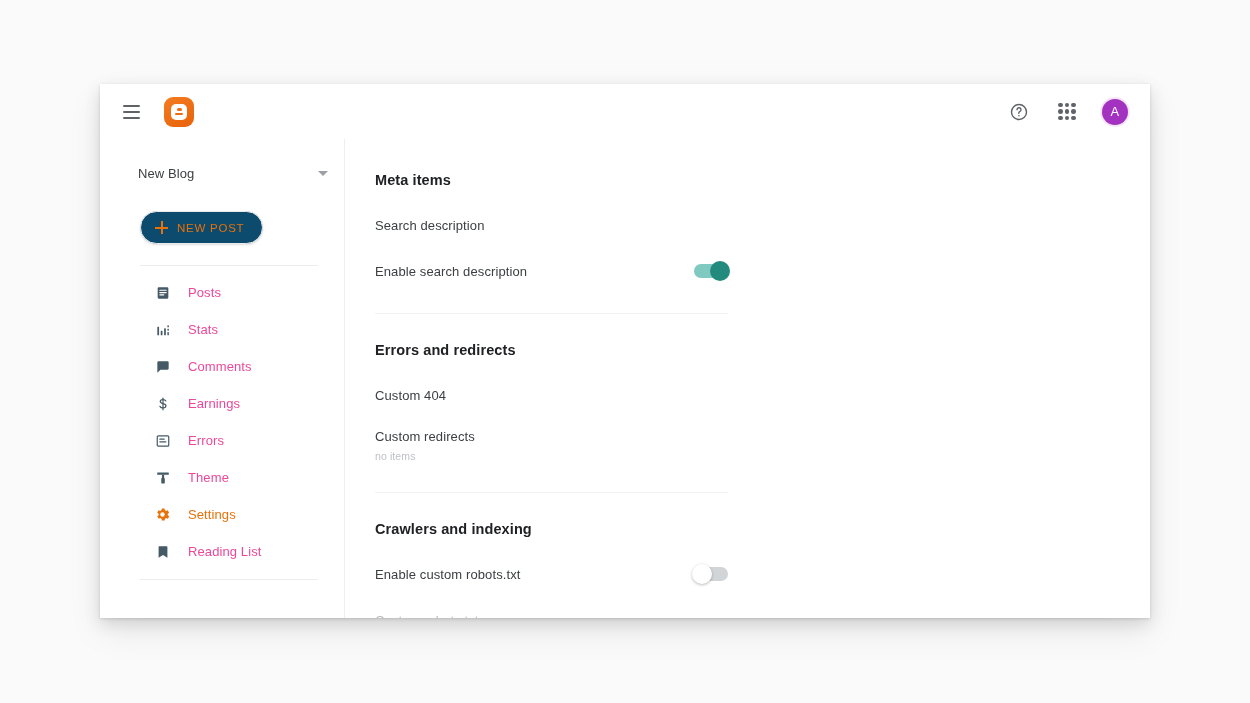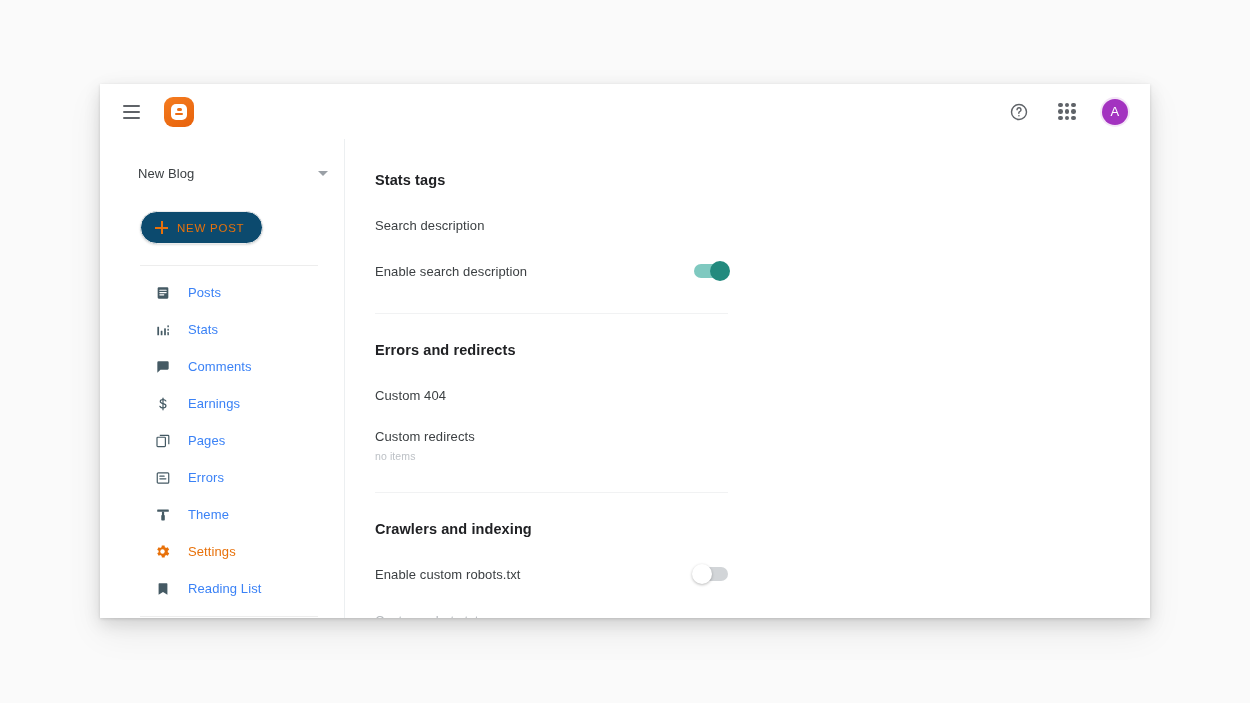--- a/index.html
+++ b/index.html
@@ -217,21 +217,21 @@
   .nav-item {
     display: flex;
     align-items: center;
     height: 37px;
     padding-left: 22px;
     cursor: pointer;
     gap: 17px;
   }
   .nav-item .nav-label {
     font-size: 13px;
-    color: #3b82f6;
+    color: #ec4899;
     letter-spacing: .1px;
   }
   .nav-item .nav-ico {
     width: 17px; height: 17px;
     flex: 0 0 17px;
     display: flex; align-items: center; justify-content: center;
     color: #455a64;
   }
   .nav-item.active .nav-label { color: #e8710a; }
   .nav-item.active .nav-ico { color: #e8710a; }
@@ -415,29 +415,20 @@
         <div class="nav-item">
           <span class="nav-ico">
             <svg width="16" height="16" viewBox="0 0 24 24" fill="none" stroke="currentColor" stroke-width="1.8" stroke-linecap="round">
               <path d="M12 3.2v17.6"></path>
               <path d="M16.3 7.4c-.8-1.4-2.4-2.1-4.3-2.1-2.4 0-4.1 1.2-4.1 3s1.5 2.5 4.1 3.1c2.7.6 4.4 1.3 4.4 3.3 0 2-1.9 3.2-4.4 3.2-2.1 0-3.8-.8-4.6-2.3"></path>
             </svg>
           </span>
           <span class="nav-label">Earnings</span>
         </div>
 
-        <div class="nav-item">
-          <span class="nav-ico">
-            <svg width="16" height="16" viewBox="0 0 24 24" fill="none" stroke="currentColor" stroke-width="1.8">
-              <rect x="3" y="6.4" width="12.6" height="14" rx="1.2"></rect>
-              <path d="M7.2 3.5h12.3a1.2 1.2 0 0 1 1.2 1.2v12.1"></path>
-            </svg>
-          </span>
-          <span class="nav-label">Pages</span>
-        </div>
 
         <div class="nav-item">
           <span class="nav-ico">
             <svg width="16" height="16" viewBox="0 0 24 24" fill="none" stroke="currentColor" stroke-width="1.8" stroke-linecap="round">
               <rect x="3.4" y="4.2" width="17.2" height="15.6" rx="1.5"></rect>
               <path d="M7.3 9.2h6.4M7.3 13.3h9"></path>
             </svg>
           </span>
           <span class="nav-label">Errors</span>
         </div>
@@ -476,21 +467,21 @@
 
       <div class="side-divider-bottom"></div>
 
       
 
     </div>
 
     <div id="content">
 
       <div class="section">
-        <div class="section-title">Stats tags</div>
+        <div class="section-title">Meta items</div>
 
         <div class="setting-row">
           <span class="setting-label">Search description</span>
         </div>
 
         <div class="setting-row">
           <span class="setting-label">Enable search description</span>
           <span class="toggle on">
             <span class="knob"></span>
           </span>

